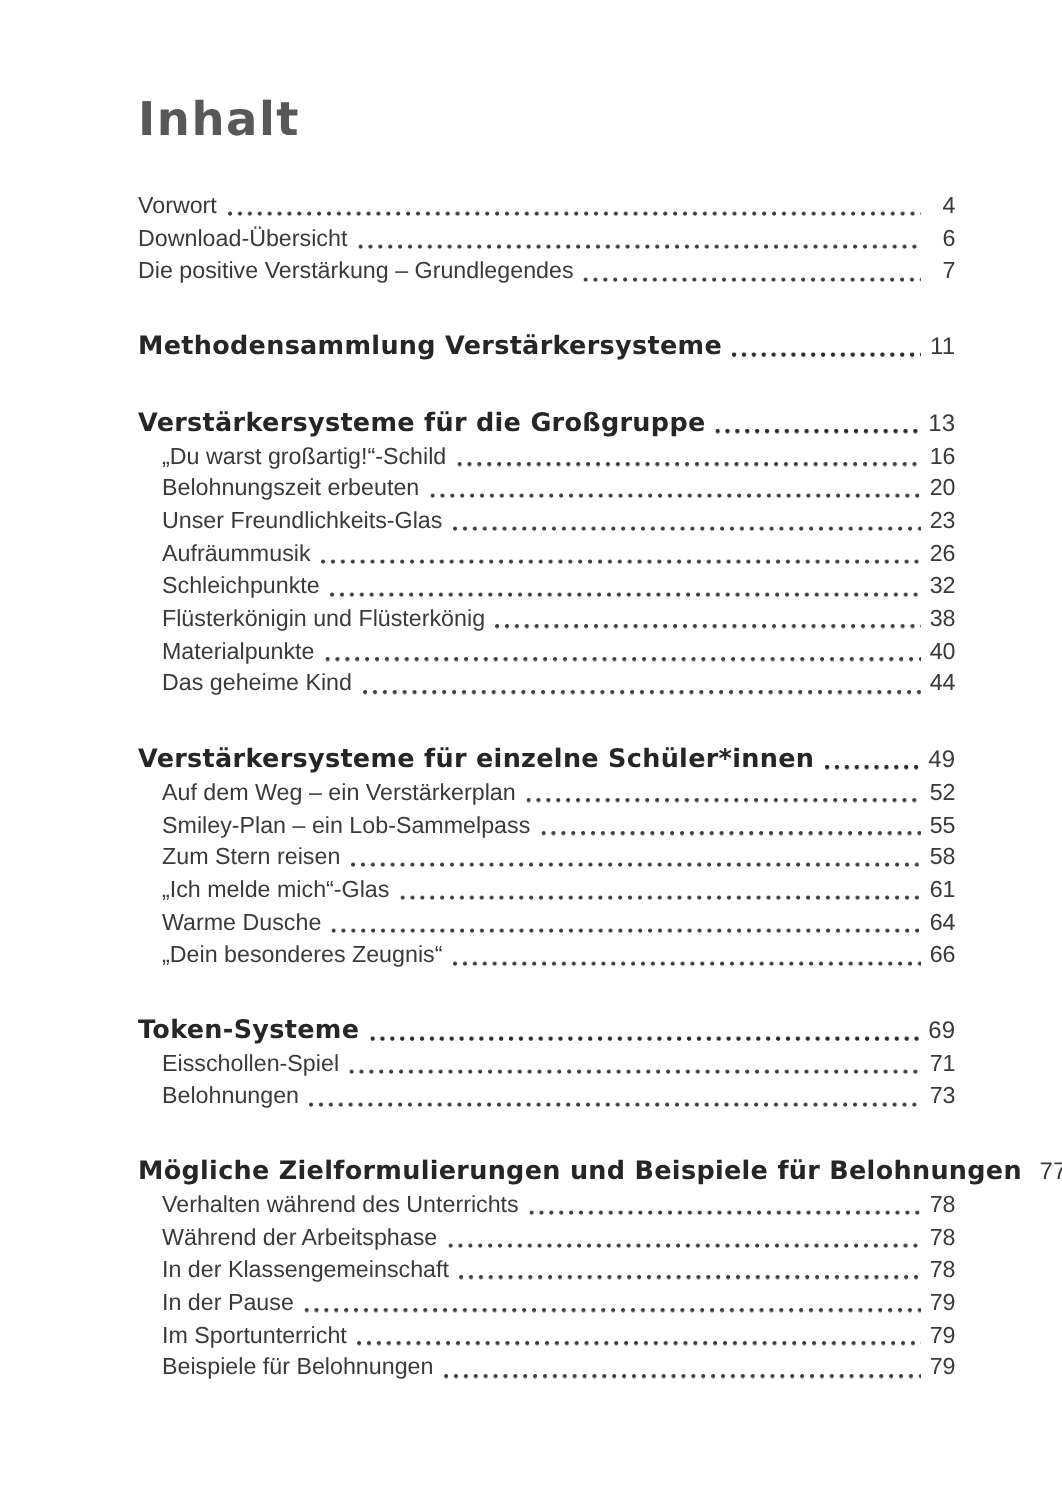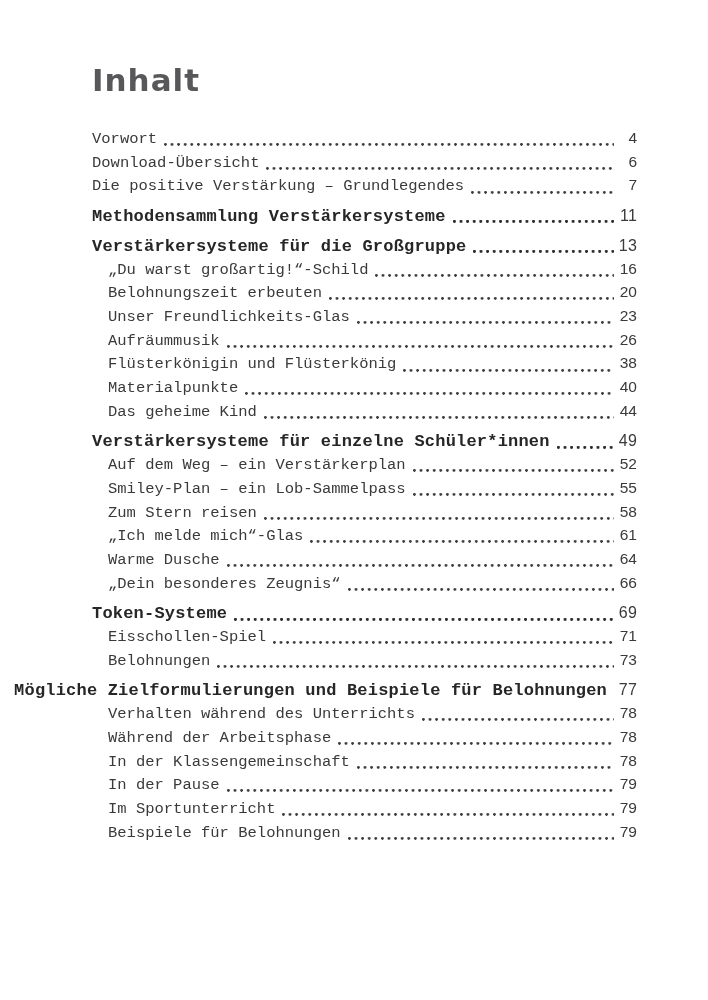--- a/index.html
+++ b/index.html
@@ -32,30 +32,29 @@
   .toc { width: 100%; }
   .row {
     display: flex;
     align-items: baseline;
     line-height: 21.7px;
     font-size: 15.5px;
     color: var(--text);
     white-space: nowrap;
   }
   .row.heading {
-    margin-top: 7px;
+    margin-top: 29px;
     font-size: 17px;
     font-weight: 700;
     letter-spacing: 0.2px;
     color: var(--heading);
     font-family: "DejaVu Sans", sans-serif;
-    justify-content: flex-end;
   }
   .row.sub { padding-left: 16px; }
-  .label { flex: 0 0 auto; font-family: Liberation Mono, monospace; }
+  .label { flex: 0 0 auto; }
   .leader {
     flex: 1 1 auto;
     align-self: flex-end;
     height: 3px;
     margin: 0 4px 4.5px 7px;
     background-image: radial-gradient(circle at 1.4px 1.4px, #3c3c3c 1.1px, rgba(0,0,0,0) 1.6px);
     background-size: 6.6px 3px;
     background-repeat: repeat-x;
   }
   .row.heading .leader {
@@ -117,20 +116,25 @@
     <span class="label">Unser Freundlichkeits-Glas</span>
     <span class="leader"></span>
     <span class="pagenum">23</span>
   </div>
       <div class="row sub">
     <span class="label">Aufräummusik</span>
     <span class="leader"></span>
     <span class="pagenum">26</span>
   </div>
       <div class="row sub">
+    <span class="label">Schleichpunkte</span>
+    <span class="leader"></span>
+    <span class="pagenum">32</span>
+  </div>
+      <div class="row sub">
     <span class="label">Flüsterkönigin und Flüsterkönig</span>
     <span class="leader"></span>
     <span class="pagenum">38</span>
   </div>
       <div class="row sub">
     <span class="label">Materialpunkte</span>
     <span class="leader"></span>
     <span class="pagenum">40</span>
   </div>
       <div class="row sub">

